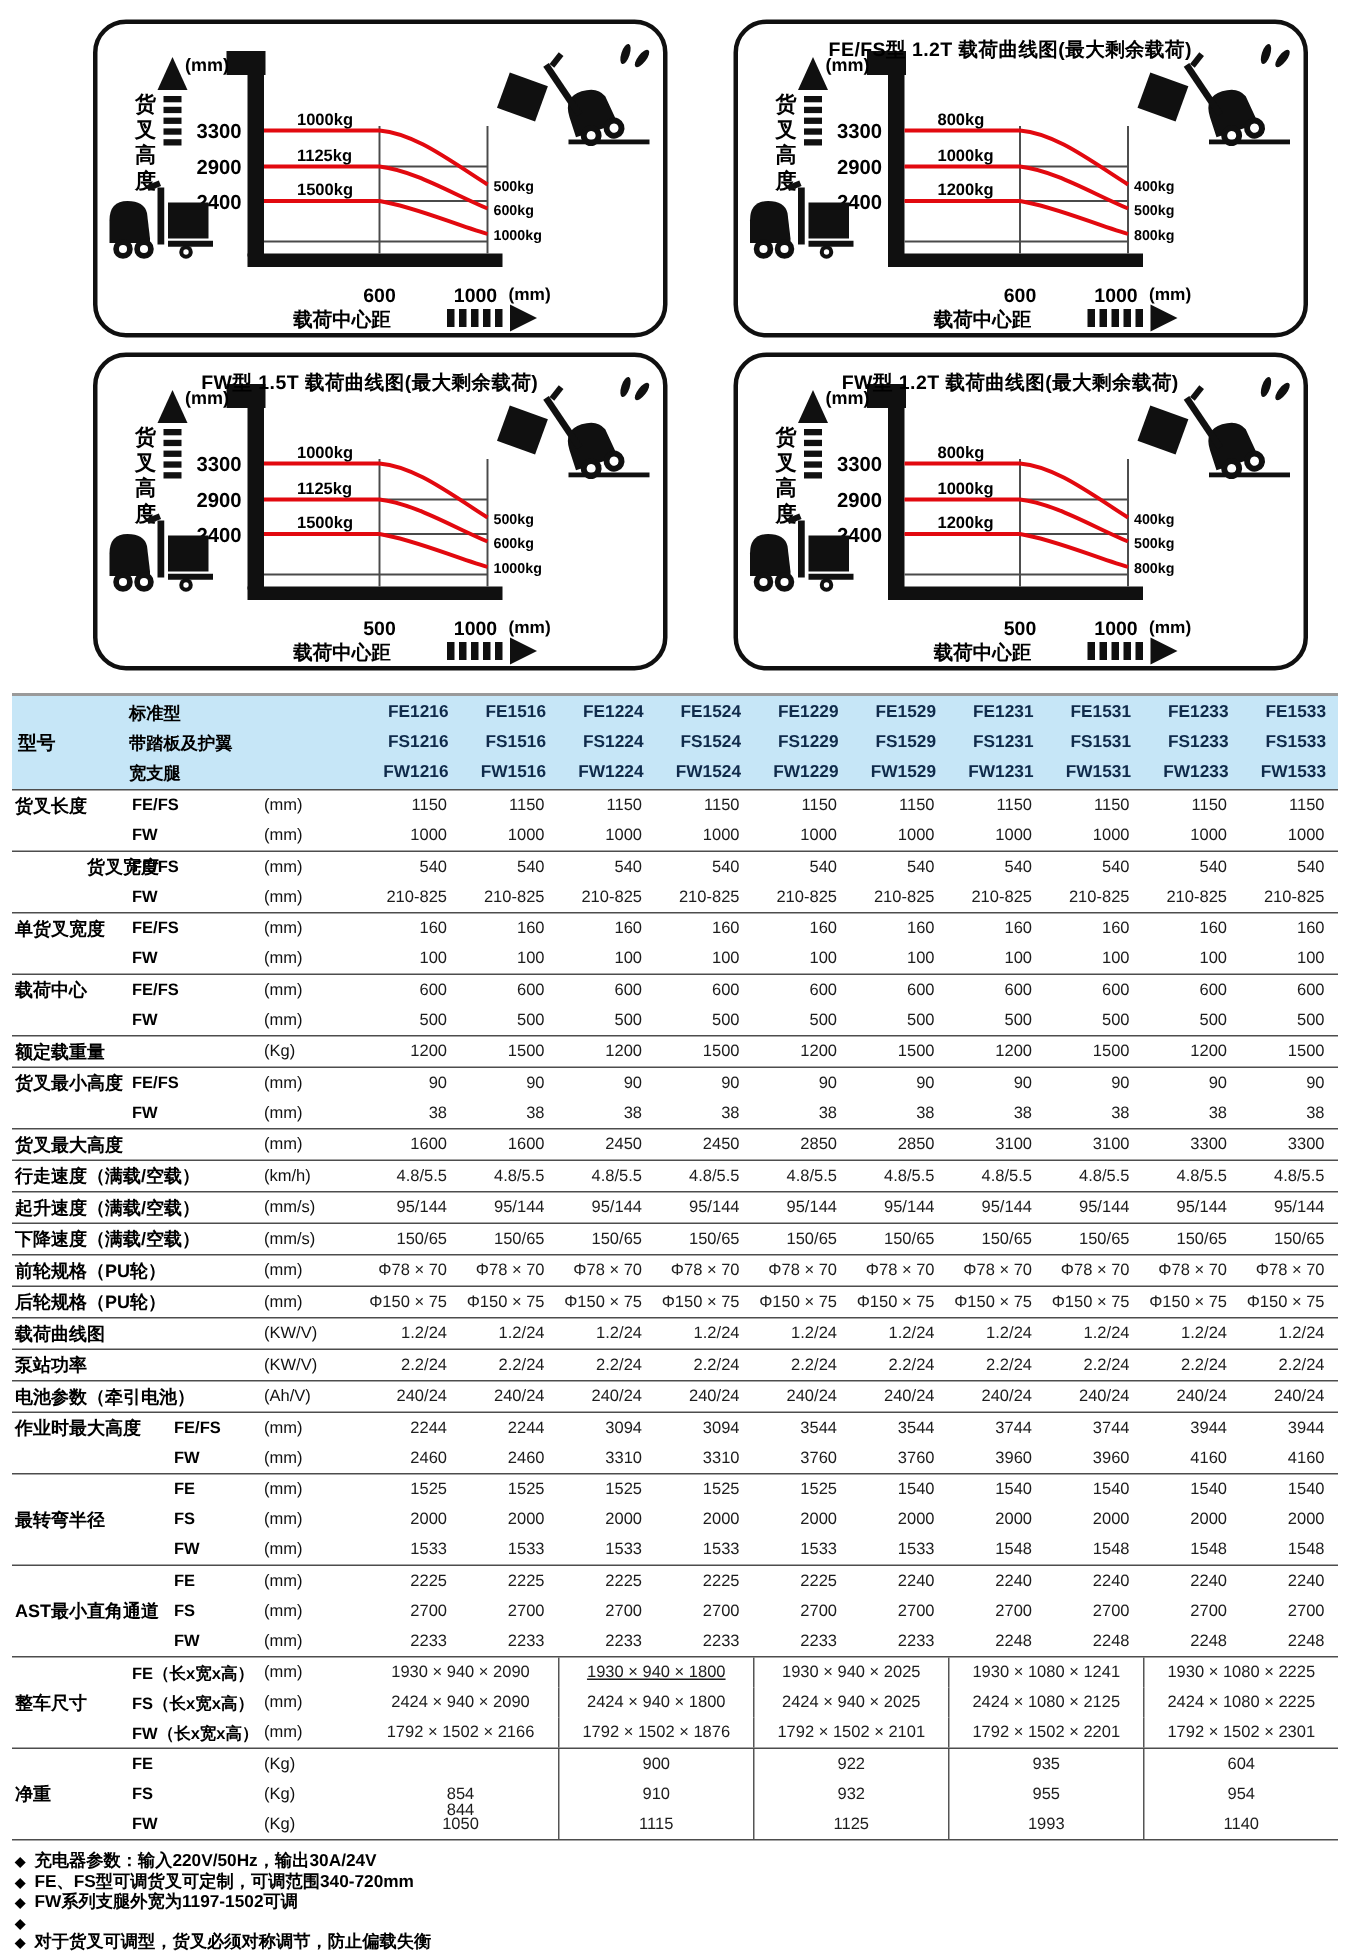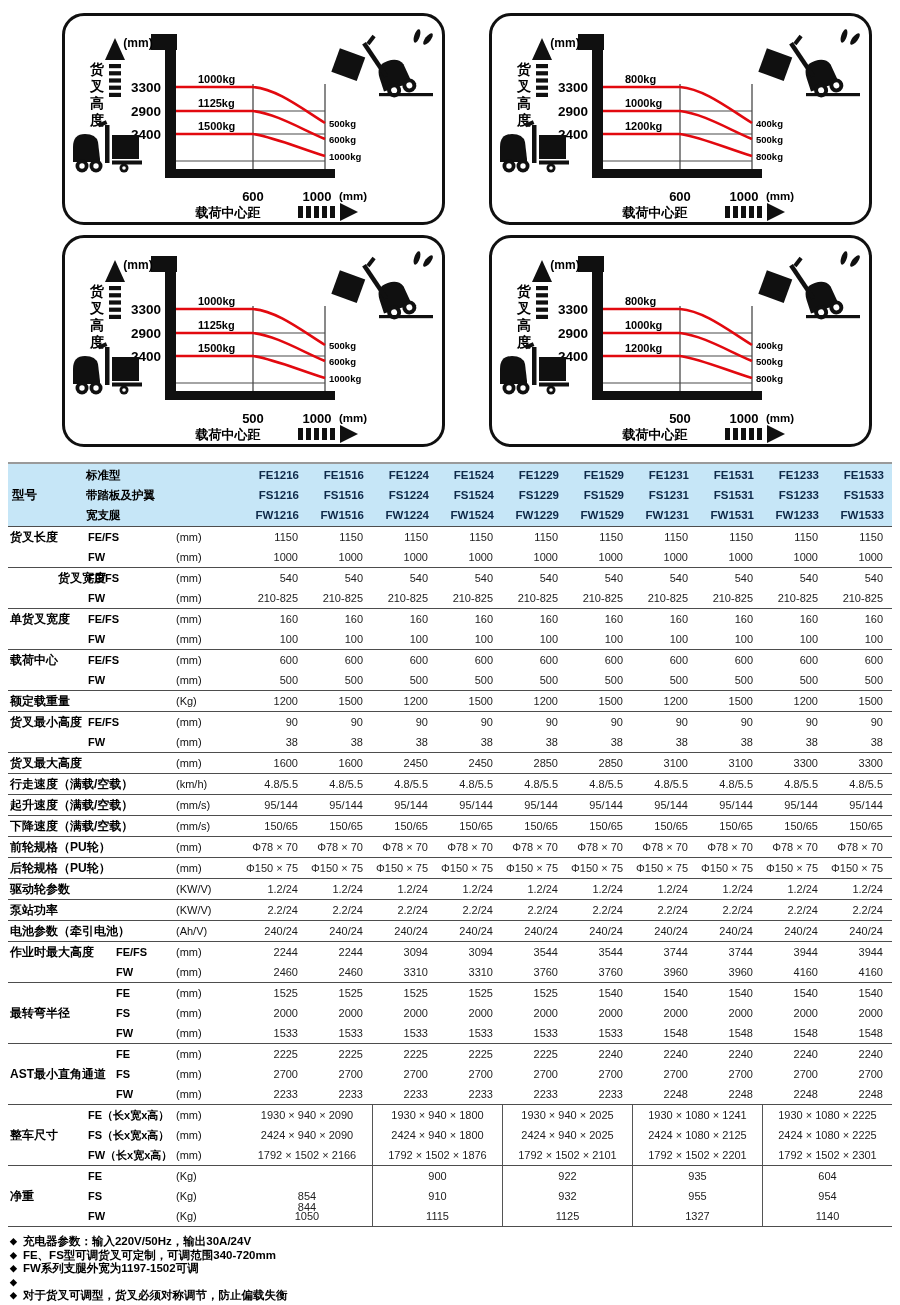--- a/index.html
+++ b/index.html
@@ -172,20 +172,21 @@
               <circle cx="60" cy="60" r="3" fill="#fff"></circle>
               <circle cx="76" cy="60" r="7" fill="#101010"></circle>
               <circle cx="76" cy="60" r="3" fill="#fff"></circle>
             </g>
             <rect x="44" y="12" width="4.5" height="40" fill="#101010" transform="rotate(-34 46 32)"></rect>
             <rect x="37" y="10" width="10" height="4" fill="#101010" transform="rotate(-52 42 12)"></rect>
             <rect x="6" y="24" width="27" height="25" fill="#101010" transform="rotate(20 19 36)"></rect>
             <rect x="50" y="65" width="54" height="3.2" fill="#101010"></rect>
           </g>
         </svg>
+      <div class="chart-title">FE/FS型 1.2T 载荷曲线图(最大剩余载荷)</div>
     </div>
     <div class="chart-box" id="chart-2">
       <svg class="chart-svg" id="chart-svg-2" viewBox="0 0 377 206">
           <rect x="86" y="18" width="26" height="16" fill="#101010"></rect>
           <rect x="100" y="18" width="11" height="137" fill="#101010"></rect>
           <rect x="100" y="153" width="170" height="9" fill="#101010"></rect>
           <line x1="188" y1="68" x2="188" y2="153" stroke="#4a4a4a" stroke-width="1.3"></line>
           <line x1="260" y1="68" x2="260" y2="153" stroke="#4a4a4a" stroke-width="1.3"></line>
           <line x1="111" y1="95" x2="260" y2="95" stroke="#4a4a4a" stroke-width="1.2"></line>
           <line x1="111" y1="118" x2="260" y2="118" stroke="#4a4a4a" stroke-width="1.2"></line>
@@ -245,20 +246,21 @@
               <circle cx="60" cy="60" r="3" fill="#fff"></circle>
               <circle cx="76" cy="60" r="7" fill="#101010"></circle>
               <circle cx="76" cy="60" r="3" fill="#fff"></circle>
             </g>
             <rect x="44" y="12" width="4.5" height="40" fill="#101010" transform="rotate(-34 46 32)"></rect>
             <rect x="37" y="10" width="10" height="4" fill="#101010" transform="rotate(-52 42 12)"></rect>
             <rect x="6" y="24" width="27" height="25" fill="#101010" transform="rotate(20 19 36)"></rect>
             <rect x="50" y="65" width="54" height="3.2" fill="#101010"></rect>
           </g>
         </svg>
+      <div class="chart-title">FW型 1.5T 载荷曲线图(最大剩余载荷)</div>
     </div>
     <div class="chart-box" id="chart-3">
       <svg class="chart-svg" id="chart-svg-3" viewBox="0 0 377 206">
           <rect x="86" y="18" width="26" height="16" fill="#101010"></rect>
           <rect x="100" y="18" width="11" height="137" fill="#101010"></rect>
           <rect x="100" y="153" width="170" height="9" fill="#101010"></rect>
           <line x1="188" y1="68" x2="188" y2="153" stroke="#4a4a4a" stroke-width="1.3"></line>
           <line x1="260" y1="68" x2="260" y2="153" stroke="#4a4a4a" stroke-width="1.3"></line>
           <line x1="111" y1="95" x2="260" y2="95" stroke="#4a4a4a" stroke-width="1.2"></line>
           <line x1="111" y1="118" x2="260" y2="118" stroke="#4a4a4a" stroke-width="1.2"></line>
@@ -318,20 +320,21 @@
               <circle cx="60" cy="60" r="3" fill="#fff"></circle>
               <circle cx="76" cy="60" r="7" fill="#101010"></circle>
               <circle cx="76" cy="60" r="3" fill="#fff"></circle>
             </g>
             <rect x="44" y="12" width="4.5" height="40" fill="#101010" transform="rotate(-34 46 32)"></rect>
             <rect x="37" y="10" width="10" height="4" fill="#101010" transform="rotate(-52 42 12)"></rect>
             <rect x="6" y="24" width="27" height="25" fill="#101010" transform="rotate(20 19 36)"></rect>
             <rect x="50" y="65" width="54" height="3.2" fill="#101010"></rect>
           </g>
         </svg>
+      <div class="chart-title">FW型 1.2T 载荷曲线图(最大剩余载荷)</div>
     </div>
   </div>
   <div id="spec-table">
       <div class="thead">
         <div class="hcell group-label" style="grid-area: 1 / 1 / span 3;">型号</div>
         <div class="hcell variant" style="grid-area: 1 / 2 / auto / span 2;">标准型</div>
         <div class="hcell variant" style="grid-area: 2 / 2 / auto / span 2;">带踏板及护翼</div>
         <div class="hcell variant" style="grid-area: 3 / 2 / auto / span 2;">宽支腿</div>
         <div class="hcell model" style="grid-area: 1 / 4;">FE1216</div>
         <div class="hcell model" style="grid-area: 1 / 5;">FE1516</div>
@@ -591,21 +594,21 @@
         <div class="cell-val" style="grid-area: 1 / 6;">Φ150 × 75</div>
         <div class="cell-val" style="grid-area: 1 / 7;">Φ150 × 75</div>
         <div class="cell-val" style="grid-area: 1 / 8;">Φ150 × 75</div>
         <div class="cell-val" style="grid-area: 1 / 9;">Φ150 × 75</div>
         <div class="cell-val" style="grid-area: 1 / 10;">Φ150 × 75</div>
         <div class="cell-val" style="grid-area: 1 / 11;">Φ150 × 75</div>
         <div class="cell-val" style="grid-area: 1 / 12;">Φ150 × 75</div>
         <div class="cell-val" style="grid-area: 1 / 13;">Φ150 × 75</div>
       </div>
       <div class="tgroup">
-        <div class="cell-label" style="grid-area: 1 / 1 / auto / span 2;">驱动轮参数</div>
+        <div class="cell-label" style="grid-area: 1 / 1 / auto / span 2;">载荷曲线图</div>
         <div class="cell-unit" style="grid-area: 1 / 3;">(KW/V)</div>
         <div class="cell-val first" style="grid-area: 1 / 4;">1.2/24</div>
         <div class="cell-val" style="grid-area: 1 / 5;">1.2/24</div>
         <div class="cell-val" style="grid-area: 1 / 6;">1.2/24</div>
         <div class="cell-val" style="grid-area: 1 / 7;">1.2/24</div>
         <div class="cell-val" style="grid-area: 1 / 8;">1.2/24</div>
         <div class="cell-val" style="grid-area: 1 / 9;">1.2/24</div>
         <div class="cell-val" style="grid-area: 1 / 10;">1.2/24</div>
         <div class="cell-val" style="grid-area: 1 / 11;">1.2/24</div>
         <div class="cell-val" style="grid-area: 1 / 12;">1.2/24</div>
@@ -742,21 +745,21 @@
         <div class="cell-val" style="grid-area: 3 / 10;">2248</div>
         <div class="cell-val" style="grid-area: 3 / 11;">2248</div>
         <div class="cell-val" style="grid-area: 3 / 12;">2248</div>
         <div class="cell-val" style="grid-area: 3 / 13;">2248</div>
       </div>
       <div class="tgroup merged">
         <div class="cell-label" style="grid-area: 1 / 1 / span 3;">整车尺寸</div>
         <div class="cell-sub" style="grid-area: 1 / 2;">FE（长x宽x高）</div>
         <div class="cell-unit" style="grid-area: 1 / 3;">(mm)</div>
         <div class="cell-val first" style="grid-area: 1 / 4;">1930 × 940 × 2090</div>
-        <div class="cell-val" style="grid-area: 1 / 5;">1930 × 940 × 1800</div>
+        <div class="cell-val" style="grid-area: 1 / 5; text-decoration: underline;">1930 × 940 × 1800</div>
         <div class="cell-val" style="grid-area: 1 / 6;">1930 × 940 × 2025</div>
         <div class="cell-val" style="grid-area: 1 / 7;">1930 × 1080 × 1241</div>
         <div class="cell-val" style="grid-area: 1 / 8;">1930 × 1080 × 2225</div>
         <div class="cell-sub" style="grid-area: 2 / 2;">FS（长x宽x高）</div>
         <div class="cell-unit" style="grid-area: 2 / 3;">(mm)</div>
         <div class="cell-val first" style="grid-area: 2 / 4;">2424 × 940 × 2090</div>
         <div class="cell-val" style="grid-area: 2 / 5;">2424 × 940 × 1800</div>
         <div class="cell-val" style="grid-area: 2 / 6;">2424 × 940 × 2025</div>
         <div class="cell-val" style="grid-area: 2 / 7;">2424 × 1080 × 2125</div>
         <div class="cell-val" style="grid-area: 2 / 8;">2424 × 1080 × 2225</div>
@@ -782,21 +785,21 @@
         <div class="cell-val first" style="grid-area: 2 / 4;">854</div>
         <div class="cell-val" style="grid-area: 2 / 5;">910</div>
         <div class="cell-val" style="grid-area: 2 / 6;">932</div>
         <div class="cell-val" style="grid-area: 2 / 7;">955</div>
         <div class="cell-val" style="grid-area: 2 / 8;">954</div>
         <div class="cell-sub" style="grid-area: 3 / 2;">FW</div>
         <div class="cell-unit" style="grid-area: 3 / 3;">(Kg)</div>
         <div class="cell-val first" style="grid-area: 3 / 4;">1050</div>
         <div class="cell-val" style="grid-area: 3 / 5;">1115</div>
         <div class="cell-val" style="grid-area: 3 / 6;">1125</div>
-        <div class="cell-val" style="grid-area: 3 / 7;">1327</div>
+        <div class="cell-val" style="grid-area: 3 / 7;">1993</div>
         <div class="cell-val" style="grid-area: 3 / 8;">1140</div>
       </div>
     </div>
   <div id="notes">
       <div class="note">
         <div class="bullet">◆</div>
         <div class="note-text">充电器参数：输入220V/50Hz，输出30A/24V</div>
       </div>
       <div class="note">
         <div class="bullet">◆</div>

